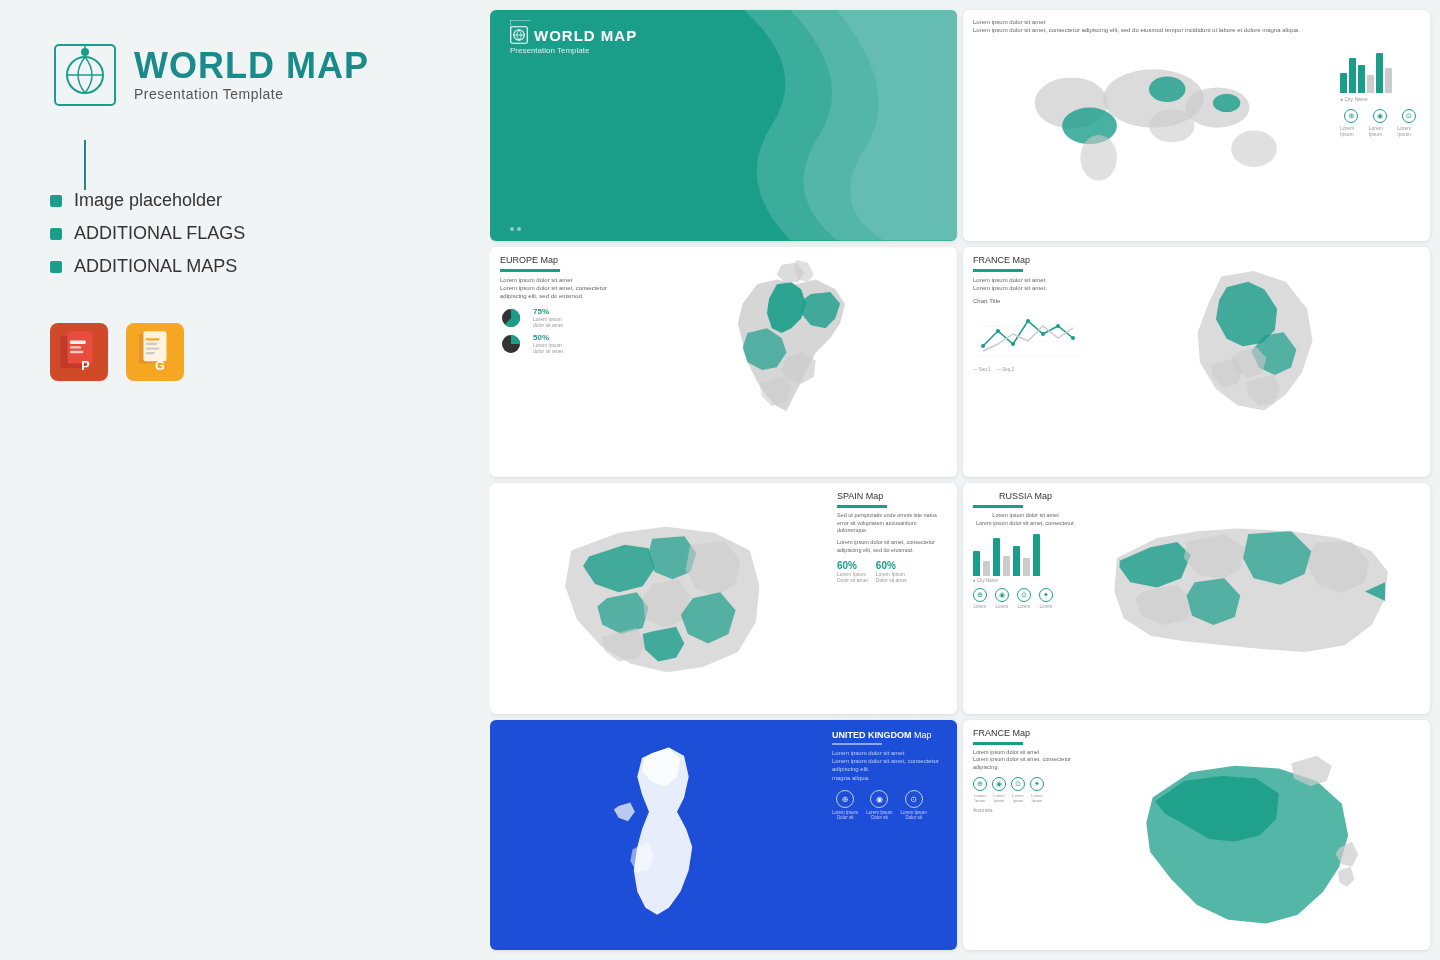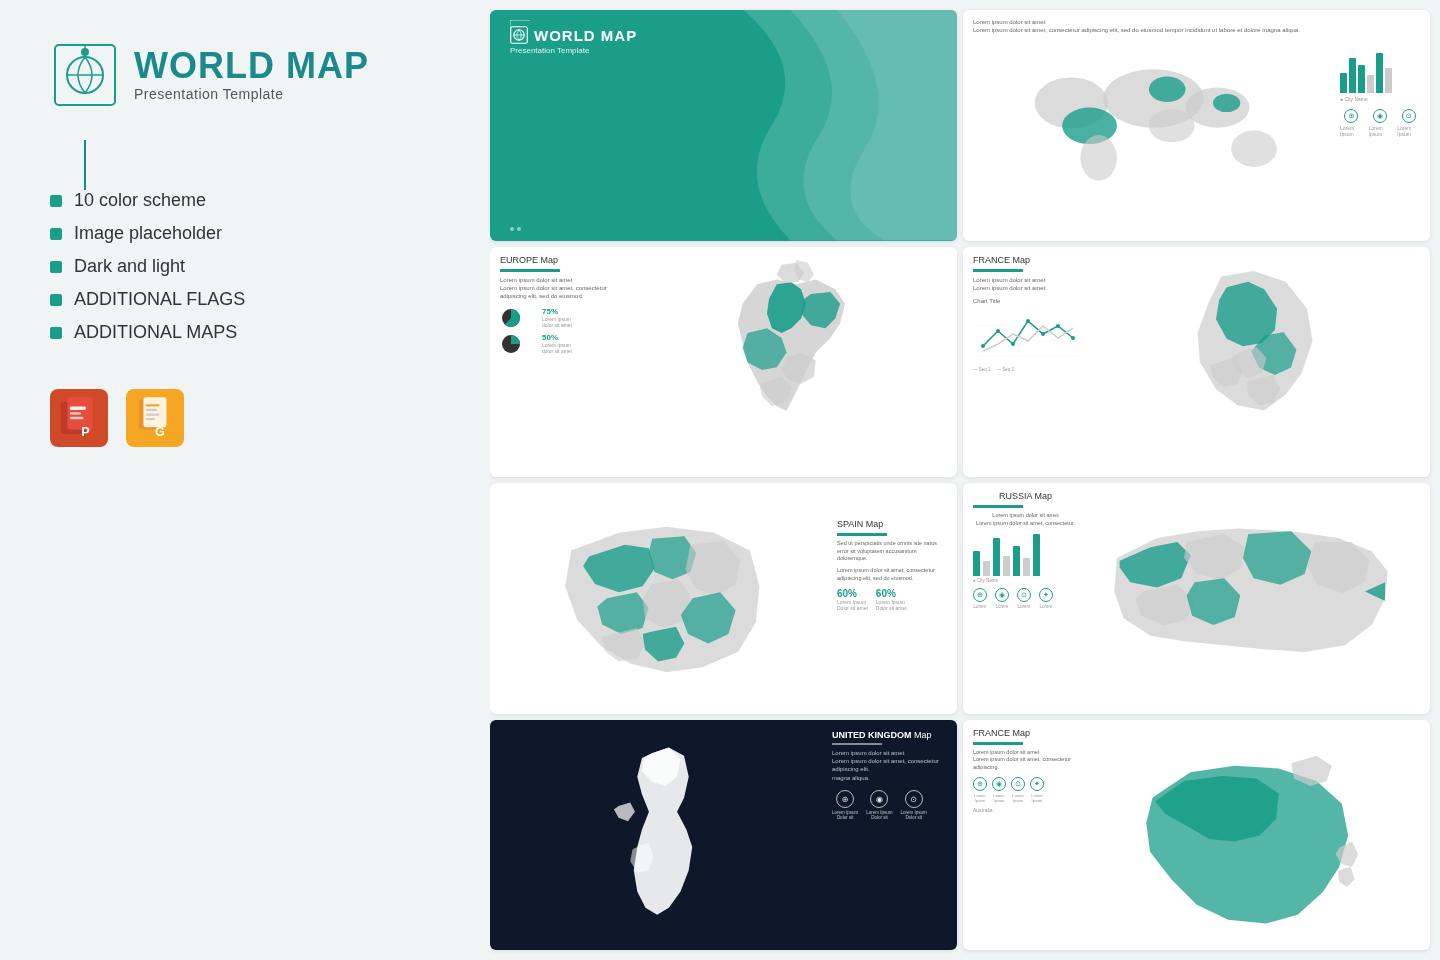--- a/index.html
+++ b/index.html
@@ -154,40 +154,40 @@
       position: absolute;
       right: -20px;
       top: 0;
       width: 60%;
       height: 100%;
       z-index: 1;
     }
 
     
     .slide-uk {
-      background: #0f172a;
+      background: #1d4ed8;
       padding: 10px;
     }
 
     .slide-label {
       font-size: 9px;
       font-weight: 700;
       color: #1a9e8a;
       margin-bottom: 4px;
     }
     .slide-label span {
       color: #333;
       font-weight: 400;
     }
 
     
     .pie-row {
       display: flex;
       align-items: flex-start;
-      gap: 20px;
+      gap: 11px;
       margin: 2px 0;
       font-size: 7px;
       color: #555;
     }
 
     
     .bar-chart {
       display: flex;
       align-items: flex-end;
       gap: 3px;
@@ -258,29 +258,21 @@
       <span class="brand-subtitle">Presentation Template</span>
     </div>
   </div>
 
   <div class="connector"></div>
 
 
   <ul class="features-list">
     <li>
       <div class="bullet"></div>
-      <span>10 color scheme</span>
-    </li>
-    <li>
-      <div class="bullet"></div>
       <span>Image placeholder</span>
-    </li>
-    <li>
-      <div class="bullet"></div>
-      <span>Dark and light</span>
     </li>
     <li>
       <div class="bullet"></div>
       <span>ADDITIONAL FLAGS</span>
     </li>
     <li>
       <div class="bullet"></div>
       <span>ADDITIONAL MAPS</span>
     </li>
   </ul>
@@ -482,21 +474,21 @@
         <path d="M35 55 L65 45 L85 48 L90 65 L80 80 L60 85 L40 78 L30 63 Z" fill="#1a9e8a" opacity="0.8"></path>
         <path d="M88 40 L115 38 L125 52 L120 68 L105 74 L90 68 L85 52 Z" fill="#1a9e8a" opacity="0.7"></path>
         <path d="M120 45 L148 42 L162 58 L158 78 L142 88 L125 82 L116 66 Z" fill="#ccc" opacity="0.6"></path>
         <path d="M50 90 L75 85 L85 98 L80 115 L62 120 L46 112 L42 97 Z" fill="#1a9e8a" opacity="0.7"></path>
         <path d="M88 78 L110 74 L120 88 L115 108 L98 115 L82 107 L80 90 Z" fill="#ccc" opacity="0.6"></path>
         <path d="M122 90 L145 85 L158 100 L152 120 L135 128 L118 120 L112 104 Z" fill="#1a9e8a" opacity="0.7"></path>
         <path d="M55 120 L75 115 L82 128 L76 140 L60 143 L48 134 L46 122 Z" fill="#ccc" opacity="0.6"></path>
         <path d="M88 118 L108 114 L115 128 L108 140 L93 143 L82 133 L80 120 Z" fill="#1a9e8a" opacity="0.8"></path>
       </svg>
     </div>
-    <div style="width:110px;flex-shrink:0;margin-top:28px;">
+    <div style="width:110px;flex-shrink:0;">
       <div class="slide-label">
         <span>SPAIN</span><span style="color:#333;font-weight:400;"> Map</span>
       </div>
       <div style="height:3px;width:50px;background:#1a9e8a;margin-bottom:4px;"></div>
       <div style="font-size:5.5px;color:#666;line-height:1.4;margin-bottom:4px;">Sed ut perspiciatis unde omnis iste natus error sit voluptatem accusantium doloremque.</div>
       <div style="font-size:5.5px;color:#666;line-height:1.4;margin-bottom:6px;">Lorem ipsum dolor sit amet, consectetur adipiscing elit, sed do eiusmod.</div>
       <div style="display:flex;gap:8px;">
         <div>
           <div style="font-size:10px;font-weight:700;color:#1a9e8a;">60%</div>
           <div style="font-size:5px;color:#999;">Lorem Ipsum<br>Dolor sit amet</div>

